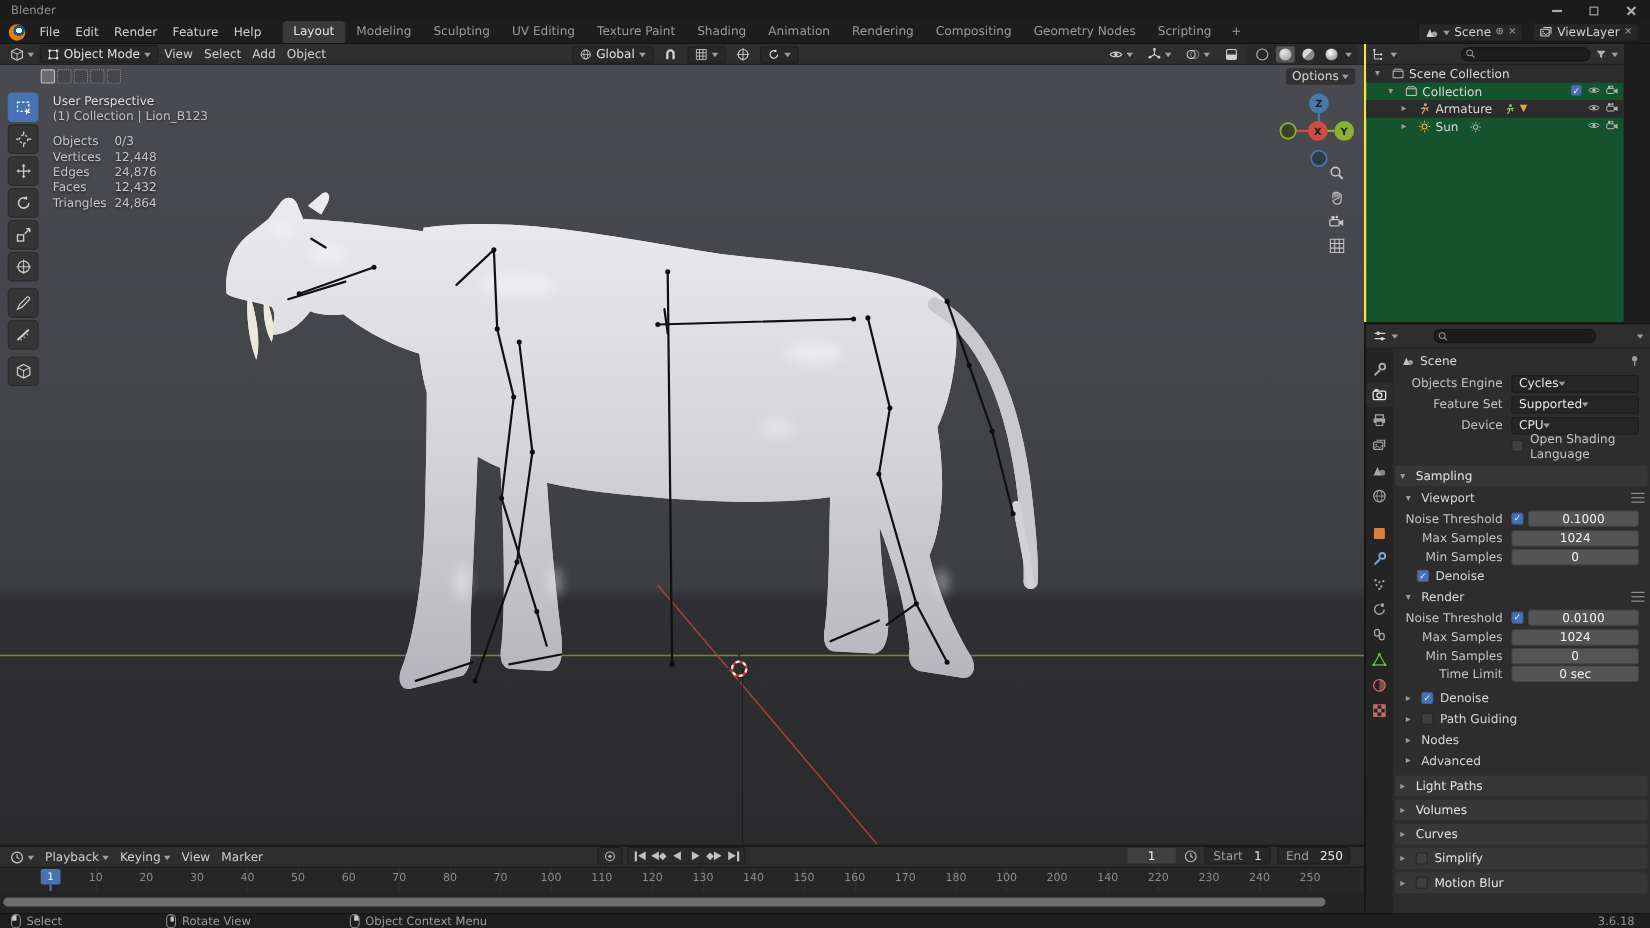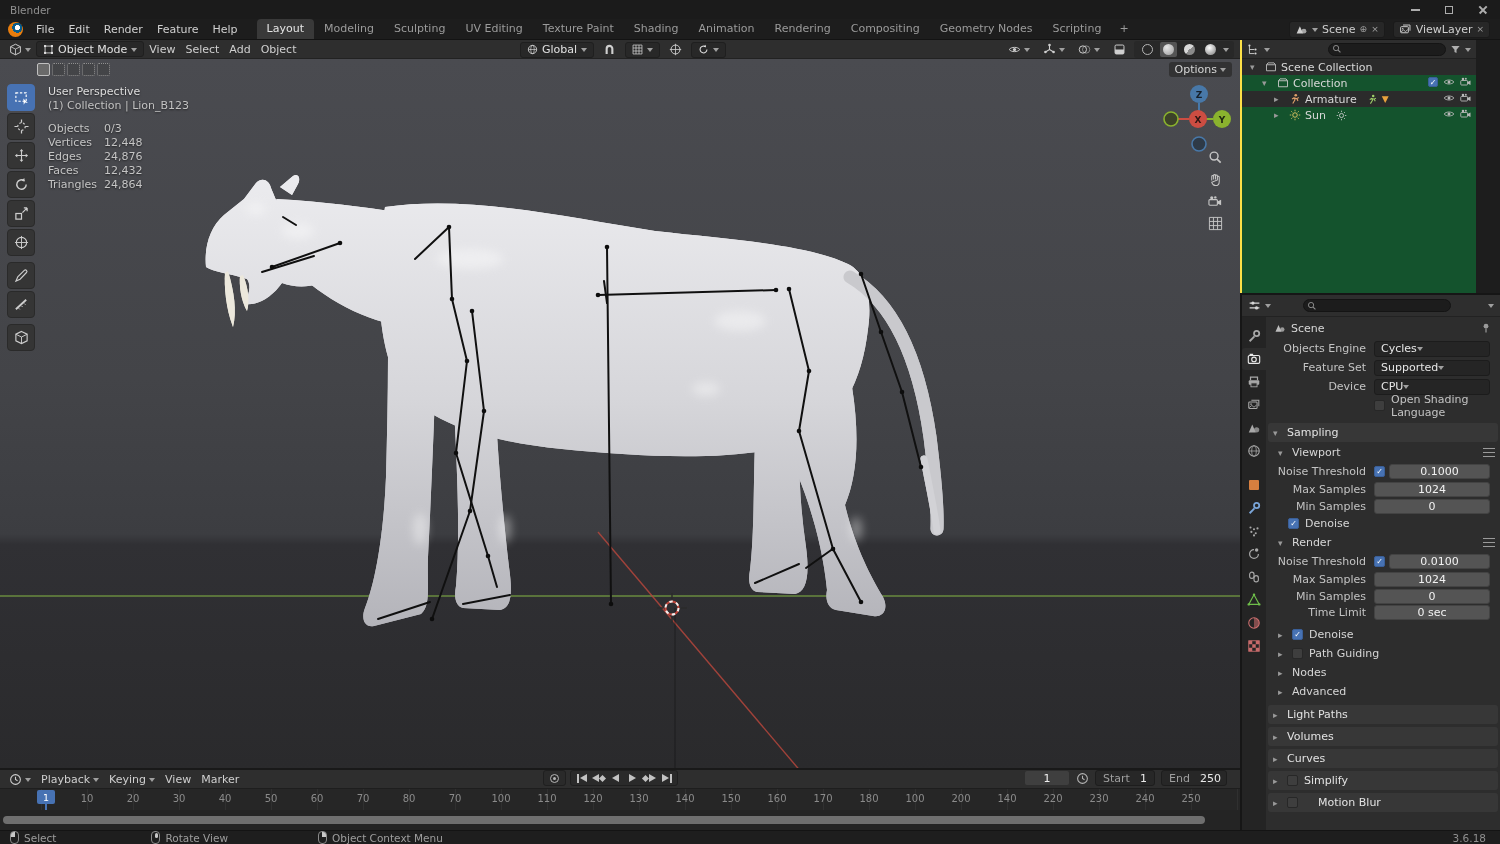--- a/index.html
+++ b/index.html
@@ -972,21 +972,21 @@
       <span>Curves</span>
     </div>
     <div class="panel-h">
       <span class="dis c"></span>
       <span class="cb"></span>
       <span style="margin-left:3px">Simplify</span>
     </div>
     <div class="panel-h">
       <span class="dis c"></span>
       <span class="cb"></span>
-      <span style="margin-left:17px">Motion Blur</span>
+      <span style="margin-left:3px">Motion Blur</span>
     </div>
   </div>
 </div>
 
 <div id="tl-header">
   <span class="hbtn" style="margin-left:4px">
     <svg class="ic">
         <use href="#sy-clock"></use>
       </svg>
     <span class="arr"></span>

